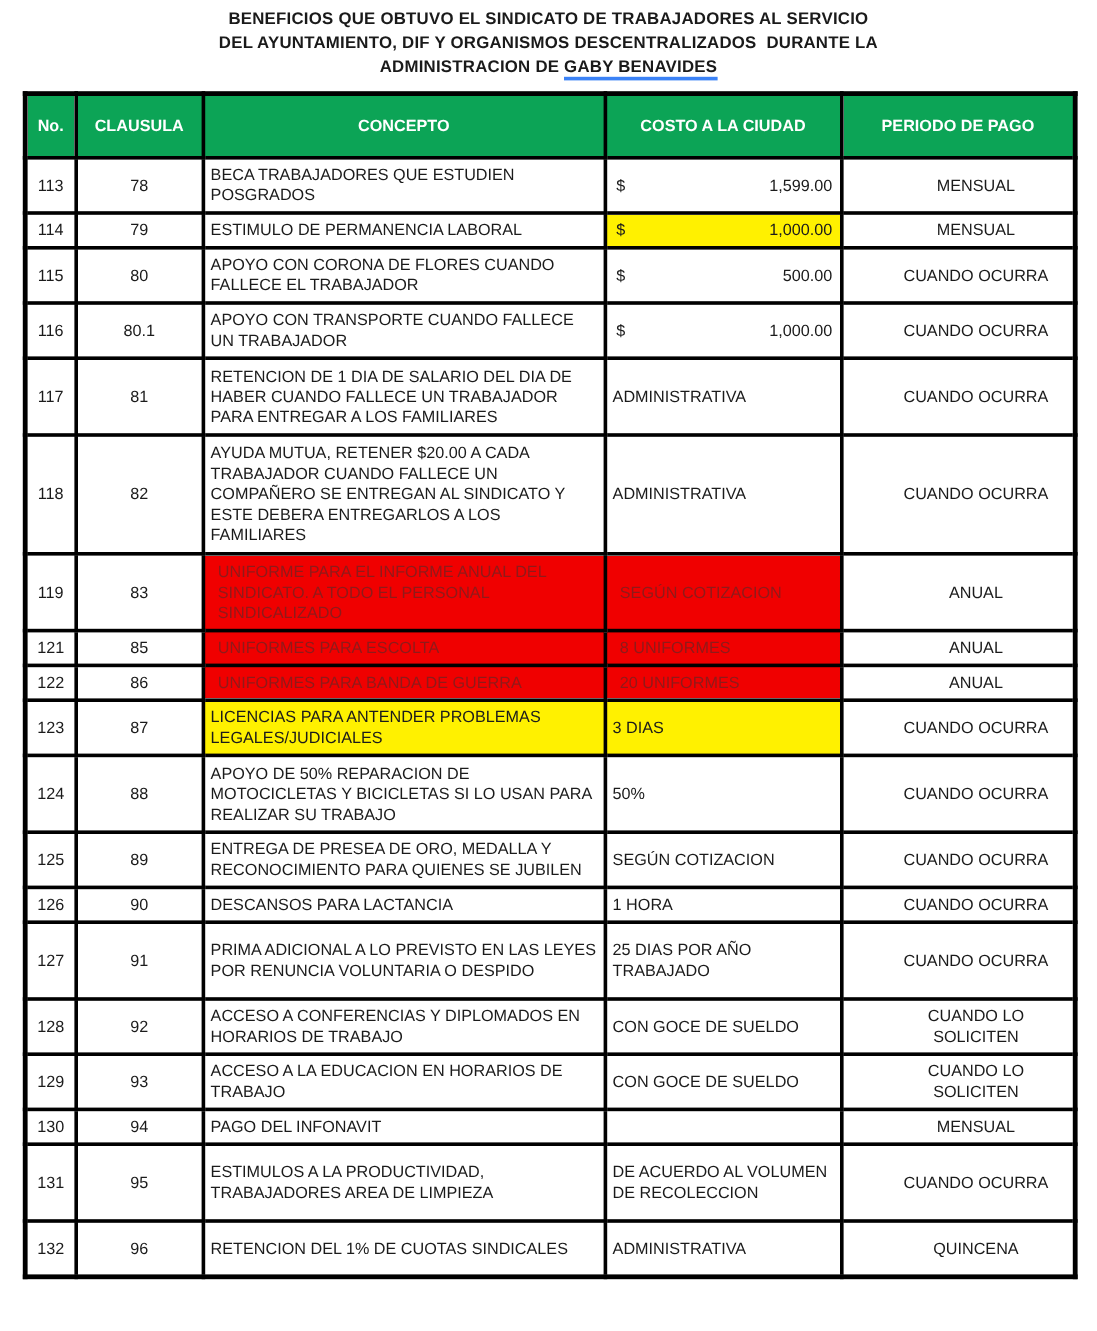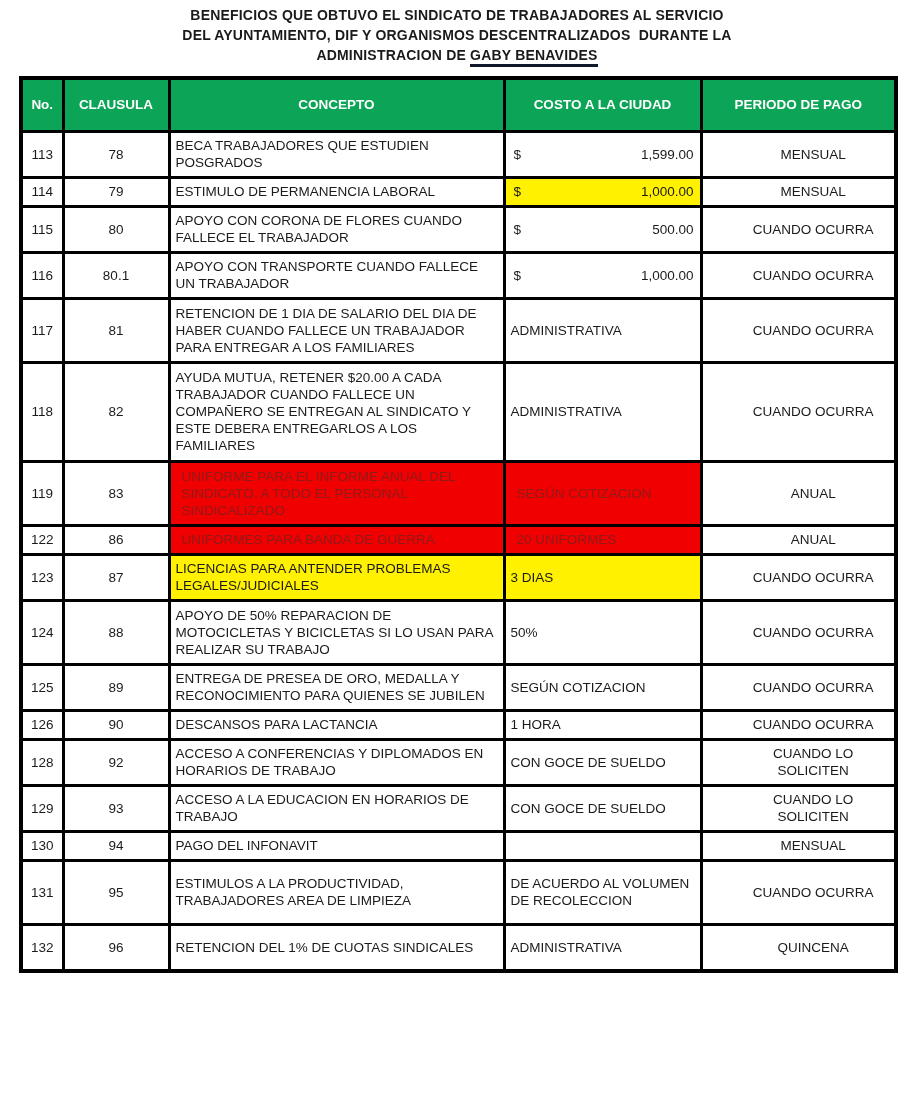--- a/index.html
+++ b/index.html
@@ -20,21 +20,21 @@
     margin: 6px 14px 10px 14px;
     text-align: center;
     font-size: 14px;
     font-weight: bold;
     line-height: 1.42;
     color: #1a1a1a;
     letter-spacing: 0.2px;
   }
   .title .tline { white-space: pre-wrap; }
   .underlined {
-    border-bottom: 3px solid #0f172a;
+    border-bottom: 3px solid #3b82f6;
     padding-bottom: 1px;
   }
   table.benefits {
     border-collapse: collapse;
     table-layout: fixed;
     width: 875px;
     margin-left: 19px;
     border: 4px solid var(--border, #000);
   }
   th, td {
@@ -145,20 +145,27 @@
           <td class="c-periodo">CUANDO OCURRA</td>
         </tr>
         <tr class="h3line">
           <td class="c-no">119</td>
           <td class="c-cl">83</td>
           <td class="c-concepto bg-red">UNIFORME PARA EL INFORME ANUAL DEL SINDICATO. A TODO EL PERSONAL SINDICALIZADO</td>
           <td class="c-costo bg-red">SEGÚN COTIZACION</td>
           <td class="c-periodo">ANUAL</td>
         </tr>
         <tr class="h1line">
+          <td class="c-no">121</td>
+          <td class="c-cl">85</td>
+          <td class="c-concepto bg-red">UNIFORMES PARA ESCOLTA</td>
+          <td class="c-costo bg-red">8 UNIFORMES</td>
+          <td class="c-periodo">ANUAL</td>
+        </tr>
+        <tr class="h1line">
           <td class="c-no">122</td>
           <td class="c-cl">86</td>
           <td class="c-concepto bg-red">UNIFORMES PARA BANDA DE GUERRA</td>
           <td class="c-costo bg-red">20 UNIFORMES</td>
           <td class="c-periodo">ANUAL</td>
         </tr>
         <tr class="h2line">
           <td class="c-no">123</td>
           <td class="c-cl">87</td>
           <td class="c-concepto bg-yellow">LICENCIAS PARA ANTENDER PROBLEMAS LEGALES/JUDICIALES</td>
@@ -179,20 +186,27 @@
           <td class="c-costo bg-white">SEGÚN COTIZACION</td>
           <td class="c-periodo">CUANDO OCURRA</td>
         </tr>
         <tr class="h1line">
           <td class="c-no">126</td>
           <td class="c-cl">90</td>
           <td class="c-concepto bg-white">DESCANSOS PARA LACTANCIA</td>
           <td class="c-costo bg-white">1 HORA</td>
           <td class="c-periodo">CUANDO OCURRA</td>
         </tr>
+        <tr class="h3line">
+          <td class="c-no">127</td>
+          <td class="c-cl">91</td>
+          <td class="c-concepto bg-white">PRIMA ADICIONAL A LO PREVISTO EN LAS LEYES POR RENUNCIA VOLUNTARIA O DESPIDO</td>
+          <td class="c-costo bg-white">25 DIAS POR AÑO TRABAJADO</td>
+          <td class="c-periodo">CUANDO OCURRA</td>
+        </tr>
         <tr class="h2line">
           <td class="c-no">128</td>
           <td class="c-cl">92</td>
           <td class="c-concepto bg-white">ACCESO A CONFERENCIAS Y DIPLOMADOS EN HORARIOS DE TRABAJO</td>
           <td class="c-costo bg-white">CON GOCE DE SUELDO</td>
           <td class="c-periodo">CUANDO LO SOLICITEN</td>
         </tr>
         <tr class="h2line">
           <td class="c-no">129</td>
           <td class="c-cl">93</td>

